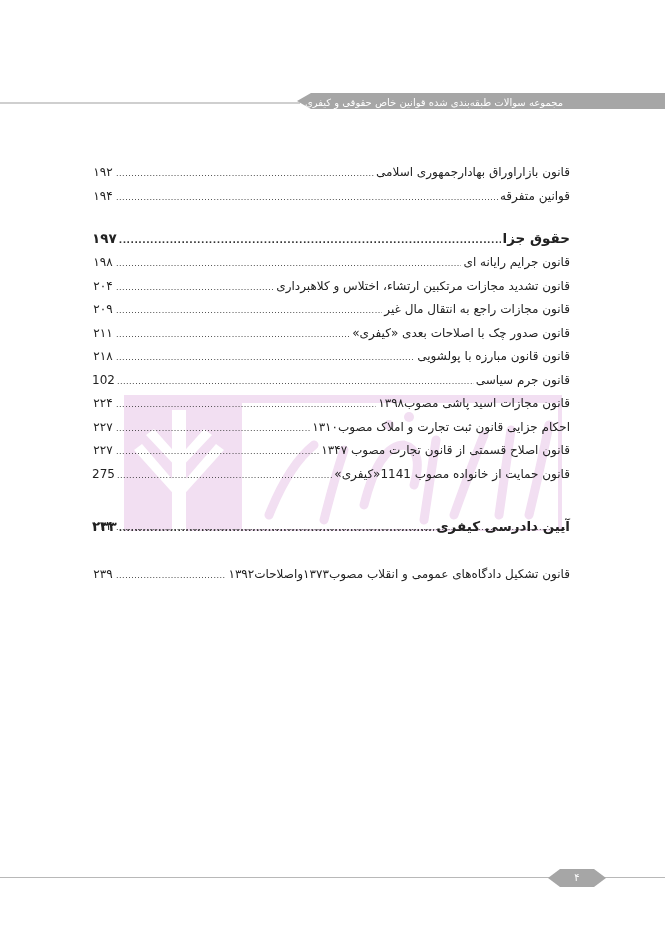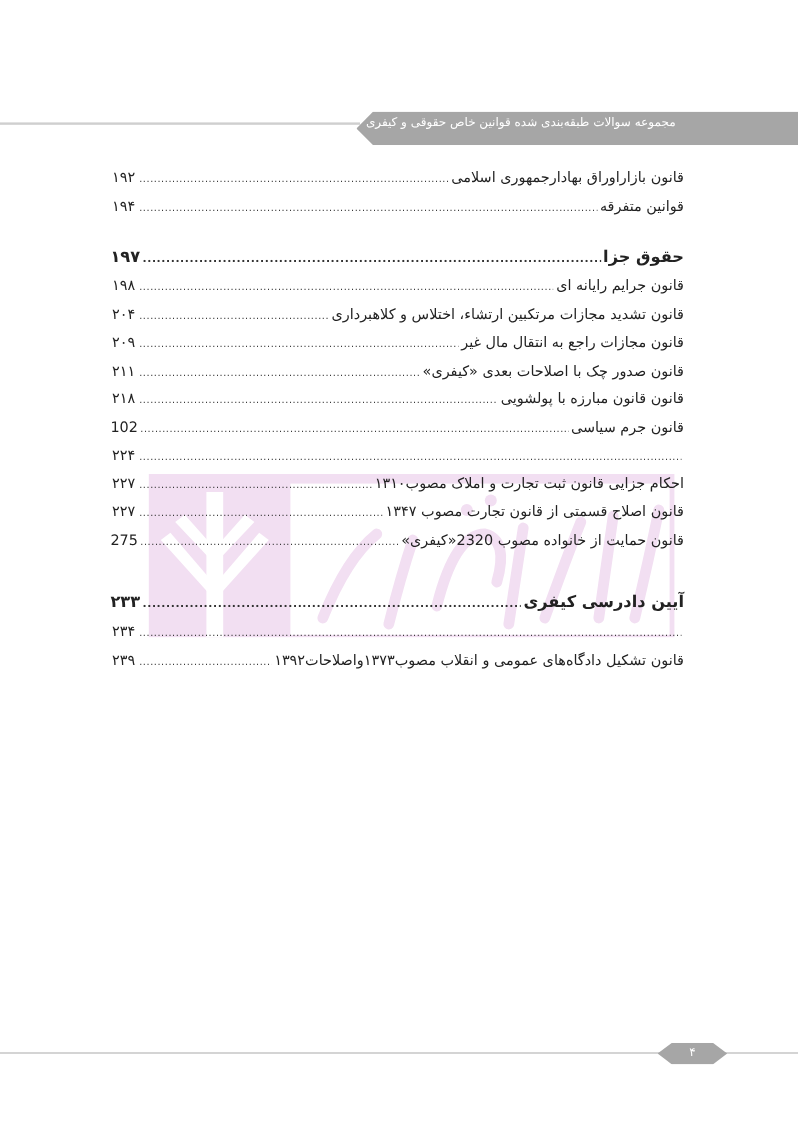--- a/index.html
+++ b/index.html
@@ -4,36 +4,36 @@
 <style>
   html, body { margin: 0; padding: 0; }
   body {
     width: 665px; height: 945px; background: #ffffff; position: relative; overflow: hidden;
     font-family: "DejaVu Sans", sans-serif; color: #222;
   }
   .header-line {
     position: absolute; left: 0; top: 102px; width: 300px; height: 2px; background: #cfcfcf;
   }
   .header-ribbon {
-    position: absolute; left: 297px; top: 93px; width: 368px; height: 28px; background: #a6a6a6;
+    position: absolute; left: 297px; top: 93px; width: 368px; height: 16px; background: #a6a6a6;
     clip-path: polygon(14px 0, 100% 0, 100% 100%, 14px 100%, 0 50%);
     direction: rtl; color: #fff; font-size: 10px; line-height: 20px; padding-right: 102px; box-sizing: border-box;
     text-align: right;
   }
   .header-ribbon span { display: inline-block; }
   .watermark {
     position: absolute; left: 124px; top: 395px; width: 438px; height: 136px; background: #f2dff2;
   }
   .wm-svg { position: absolute; left: 0; top: 0; }
   .toc { position: absolute; left: 92px; top: 137px; width: 478px; direction: rtl; }
   .row {
     display: flex; align-items: baseline; height: 23.5px; font-size: 12px; line-height: 23.5px;
     position: relative; z-index: 2;
   }
-  .row .title { white-space: nowrap; }
+  .row .title { white-space: nowrap; margin-top: 24px; }
   .row .dots {
     flex: 1; overflow: hidden; white-space: nowrap; color: #333; font-size: 8px; letter-spacing: 0.5px;
     margin: 0 2px; direction: ltr; text-align: right;
   }
   .row .dots::before {
     content: "................................................................................................................................................................................................................................................................";
   }
   .row .page { white-space: nowrap; direction: rtl; min-width: 22px; text-align: center; }
   .row.section { font-weight: bold; font-size: 13.5px; height: 25px; line-height: 25px; }
   .row.section .dots { font-size: 9px; }
@@ -125,35 +125,36 @@
     <span class="title">قانون قانون مبارزه با پولشویی</span>
       <span class="dots"></span>
       <span class="page">۲۱۸</span>
   </div>
   <div class="row">
     <span class="title">قانون جرم سیاسی</span>
       <span class="dots"></span>
       <span class="page">102</span>
   </div>
   <div class="row">
+    <span class="title">قانون مجازات اسید پاشی مصوب۱۳۹۸</span>
       <span class="dots"></span>
       <span class="page">۲۲۴</span>
   </div>
   <div class="row">
     <span class="title">احکام جزایی قانون ثبت تجارت و املاک مصوب۱۳۱۰</span>
       <span class="dots"></span>
       <span class="page">۲۲۷</span>
   </div>
   <div class="row">
     <span class="title">قانون اصلاح قسمتی از قانون تجارت مصوب ۱۳۴۷</span>
       <span class="dots"></span>
       <span class="page">۲۲۷</span>
   </div>
   <div class="row">
-    <span class="title">قانون حمایت از خانواده مصوب 2320«کیفری»</span>
+    <span class="title">قانون حمایت از خانواده مصوب 1141«کیفری»</span>
       <span class="dots"></span>
       <span class="page">275</span>
   </div>
 
   <div class="gap2"></div>
 
   <div class="row section">
     <span class="title">آیین دادرسی کیفری</span>
       <span class="dots"></span>
       <span class="page">۲۳۳</span>

